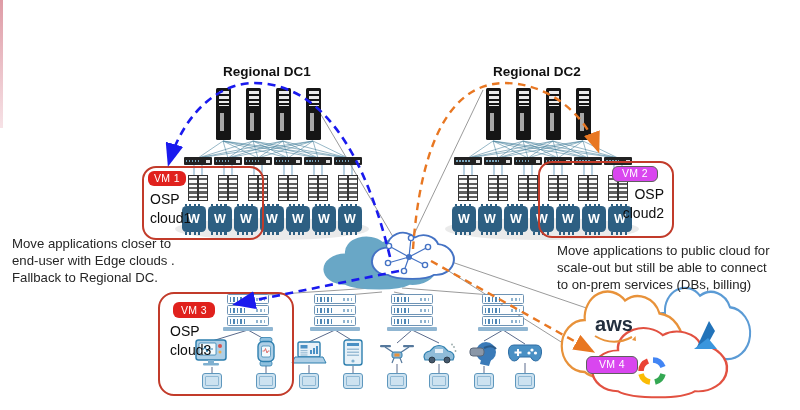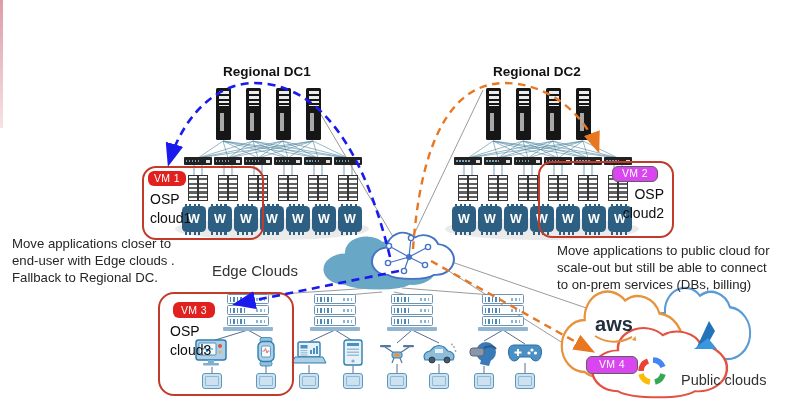--- a/index.html
+++ b/index.html
@@ -269,21 +269,20 @@
   <div class="hw wchip" style="left:504px">W</div>
   <div class="hw wchip" style="left:530px">W</div>
   <div class="hw wchip" style="left:556px">W</div>
   <div class="hw wchip" style="left:582px">W</div>
   <div class="hw wchip" style="left:608px">W</div>
   <div class="groupbox" style="left:538px;top:161px;width:132px;height:73px"></div>
   <div class="vm orange" style="left:612px;top:166px;width:44px;height:14px;line-height:13px">VM 2</div>
   <div class="osp right" style="left:600px;top:185px">OSP
 cloud2</div>
 
-  <div class="seclabel" style="left:212px;top:262px">Edge Clouds</div>
 
   <div class="hw estack" style="left:223px;top:294px">
     <div class="eunit"></div>
       <div class="eunit"></div>
       <div class="eunit"></div>
       <div class="ebase"></div>
   </div>
   <div class="hw estack" style="left:310px;top:294px">
     <div class="eunit"></div>
       <div class="eunit"></div>
@@ -379,21 +378,20 @@
   <div class="hw dchip" style="left:429px"></div>
   <div class="hw dchip" style="left:474px"></div>
   <div class="hw dchip" style="left:515px"></div>
 
   <div class="groupbox" style="left:158px;top:292px;width:132px;height:100px;border-radius:16px"></div>
   <div class="vm red" style="left:173px;top:302px;width:42px;height:16px;line-height:16px">VM 3</div>
   <div class="osp" style="left:170px;top:322px">OSP
 cloud3</div>
 
   <div class="vm orange" style="left:586px;top:356px;width:50px;height:16px;line-height:14px;z-index:4">VM 4</div>
-  <div class="seclabel" style="left:681px;top:372px;font-size:14.5px;z-index:4">Public clouds</div>
 
   <div class="ann" style="left:12px;top:235px;width:190px">Move applications closer to
 end-user with Edge clouds .
 Fallback to Regional DC.</div>
   <div class="ann" style="left:557px;top:242px;width:242px">Move applications to public cloud for
 scale-out but still be able to connect
 to on-prem services (DBs, billing)</div>
 
   <svg id="arrow-layer" width="800" height="410" viewBox="0 0 800 410">
     <defs>

